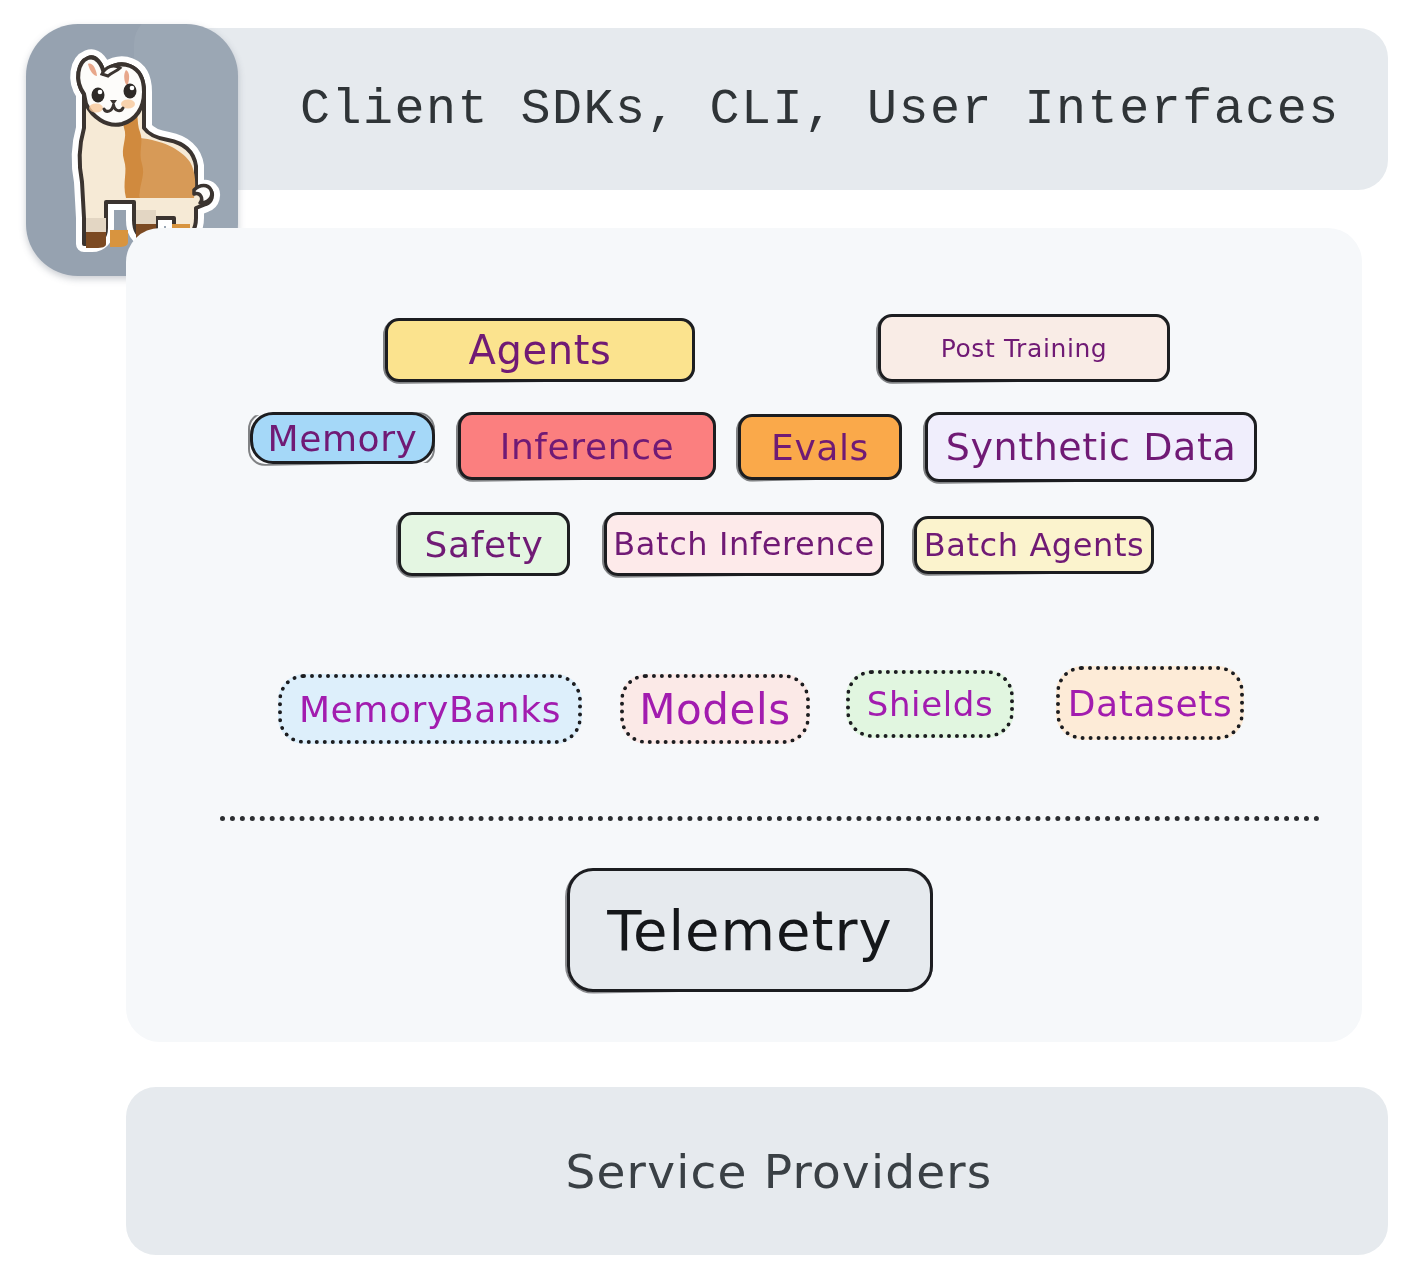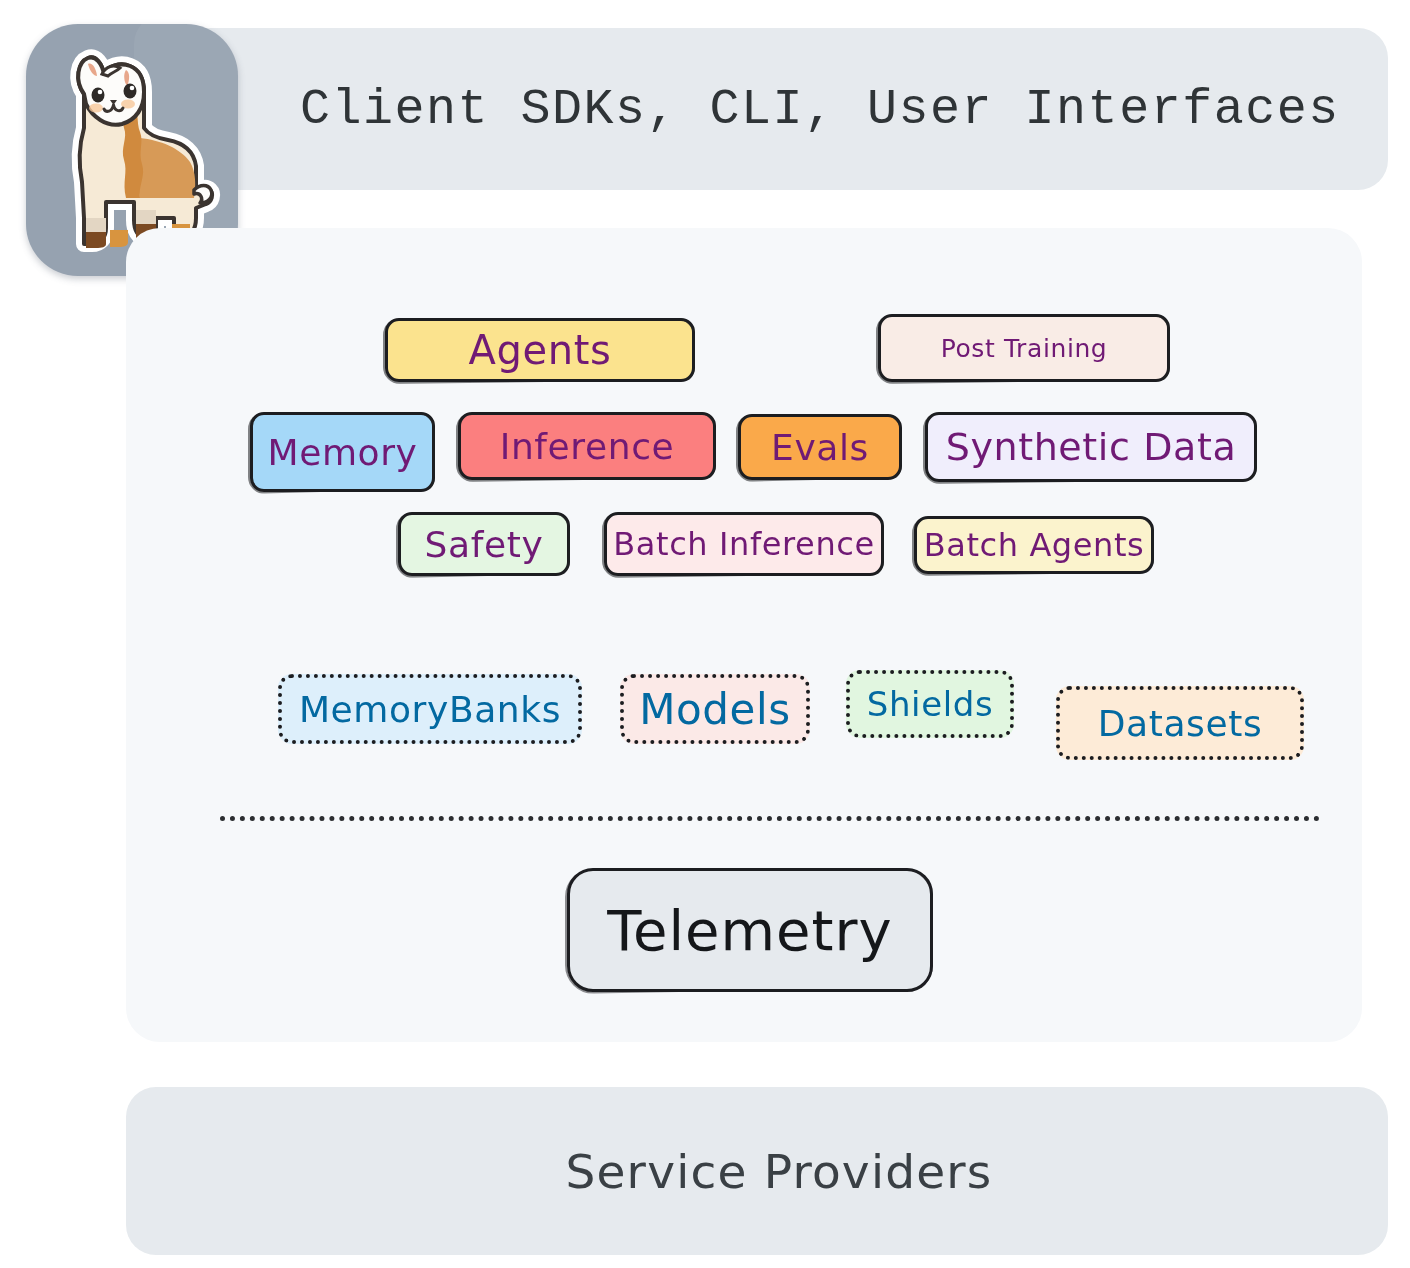--- a/index.html
+++ b/index.html
@@ -139,22 +139,22 @@
   }
 
   
   .res-box {
     position: absolute;
     box-sizing: border-box;
     display: flex;
     align-items: center;
     justify-content: center;
     border: 4px dotted #1c1d20;
-    border-radius: 14px;
-    color: #0369a1;
+    border-radius: 26px;
+    color: #a21caf;
     letter-spacing: 0.6px;
     white-space: nowrap;
   }
 
   
   #telemetry-box {
     position: absolute;
     left: 567px;
     top: 868px;
     width: 366px;
@@ -264,34 +264,34 @@
         <path d="M128 182 L146 182 L146 196 C146 199 142 200 136 200 L128 200 Z" fill="#d8943f"></path>
       </g>
     </svg>
   </div>
 
   <div id="main-panel"></div>
 
   <div id="api-boxes">
       <div class="api-box" style="left: 385px; top: 318px; width: 310px; height: 64px; background: rgb(251, 227, 142); font-size: 40px;">Agents</div>
       <div class="api-box" style="left: 878px; top: 314px; width: 292px; height: 68px; background: rgb(249, 236, 230); font-size: 25px;">Post Training</div>
-      <div class="api-box" style="left: 250px; top: 412px; width: 185px; height: 80px; background: rgb(165, 216, 248); font-size: 36px;">Memory</div>
+      <div class="api-box" style="left: 250px; top: 412px; width: 185px; height: 52px; background: rgb(165, 216, 248); font-size: 36px; border-radius: 23px;">Memory</div>
       <div class="api-box" style="left: 458px; top: 412px; width: 258px; height: 68px; background: rgb(251, 127, 127); font-size: 36px;">Inference</div>
       <div class="api-box" style="left: 738px; top: 414px; width: 164px; height: 66px; background: rgb(250, 169, 74); font-size: 36px;">Evals</div>
       <div class="api-box" style="left: 925px; top: 412px; width: 332px; height: 70px; background: rgb(240, 238, 252); font-size: 38px;">Synthetic Data</div>
       <div class="api-box" style="left: 398px; top: 512px; width: 172px; height: 64px; background: rgb(228, 246, 226); font-size: 36px;">Safety</div>
       <div class="api-box" style="left: 604px; top: 512px; width: 280px; height: 64px; background: rgb(253, 234, 234); font-size: 32px;">Batch Inference</div>
       <div class="api-box" style="left: 914px; top: 516px; width: 240px; height: 58px; background: rgb(251, 243, 205); font-size: 32px;">Batch Agents</div>
     </div>
 
   <div id="resource-boxes">
       <div class="res-box" style="left: 278px; top: 674px; width: 304px; height: 70px; background: rgb(221, 239, 251); font-size: 36px;">MemoryBanks</div>
       <div class="res-box" style="left: 620px; top: 674px; width: 190px; height: 70px; background: rgb(251, 233, 231); font-size: 42px;">Models</div>
       <div class="res-box" style="left: 846px; top: 670px; width: 168px; height: 68px; background: rgb(225, 246, 224); font-size: 34px;">Shields</div>
-      <div class="res-box" style="left: 1056px; top: 666px; width: 248px; height: 74px; background: rgb(253, 235, 215); font-size: 36px; margin-top: 20px;">Datasets</div>
+      <div class="res-box" style="left: 1056px; top: 666px; width: 188px; height: 74px; background: rgb(253, 235, 215); font-size: 36px;">Datasets</div>
     </div>
 
   <div id="section-divider"></div>
 
   <div id="telemetry-box">Telemetry</div>
 
   <div id="footer-banner"></div>
   <div id="footer-title">Service Providers</div>
 
 </div>

